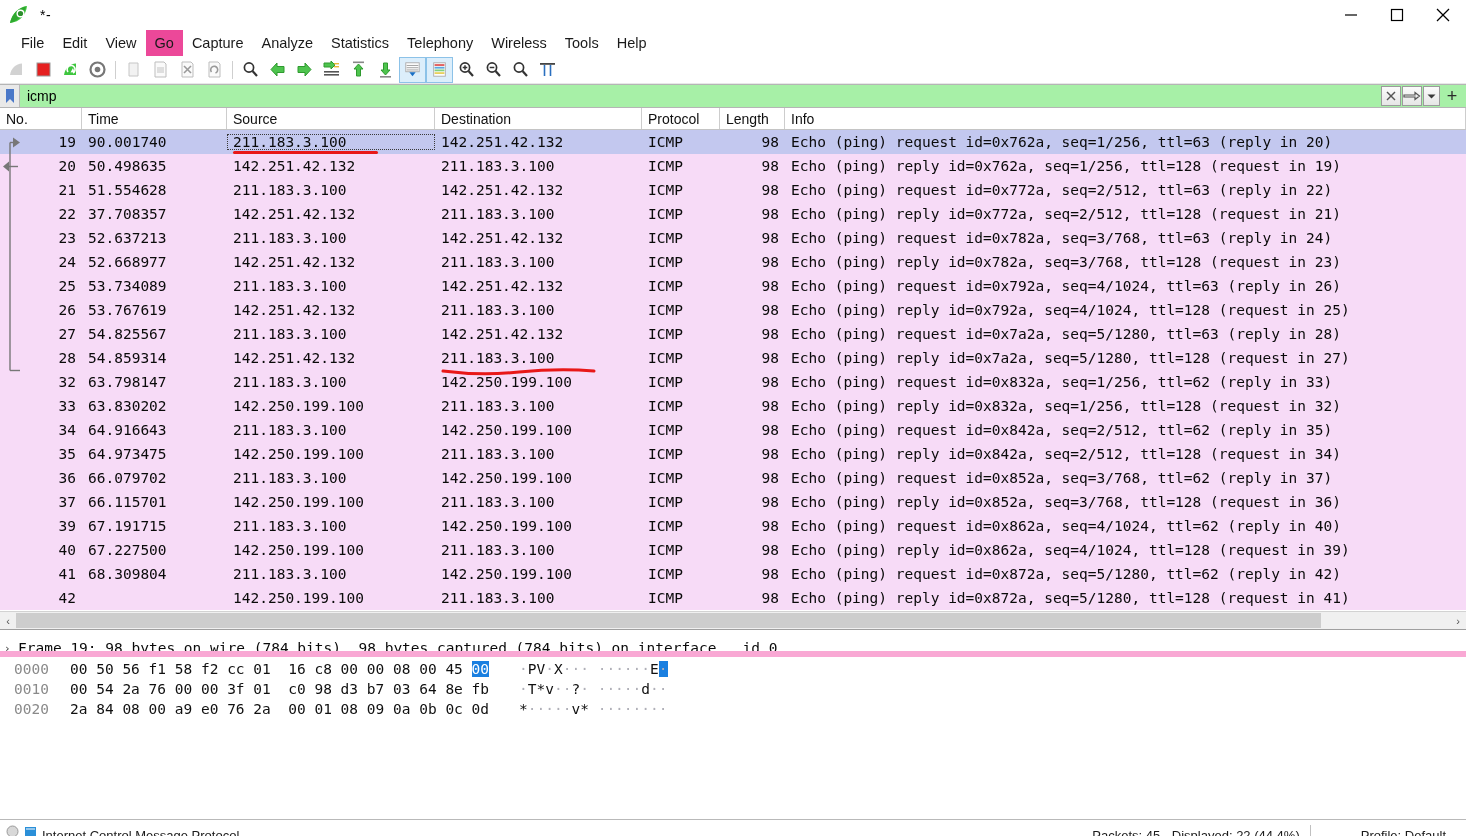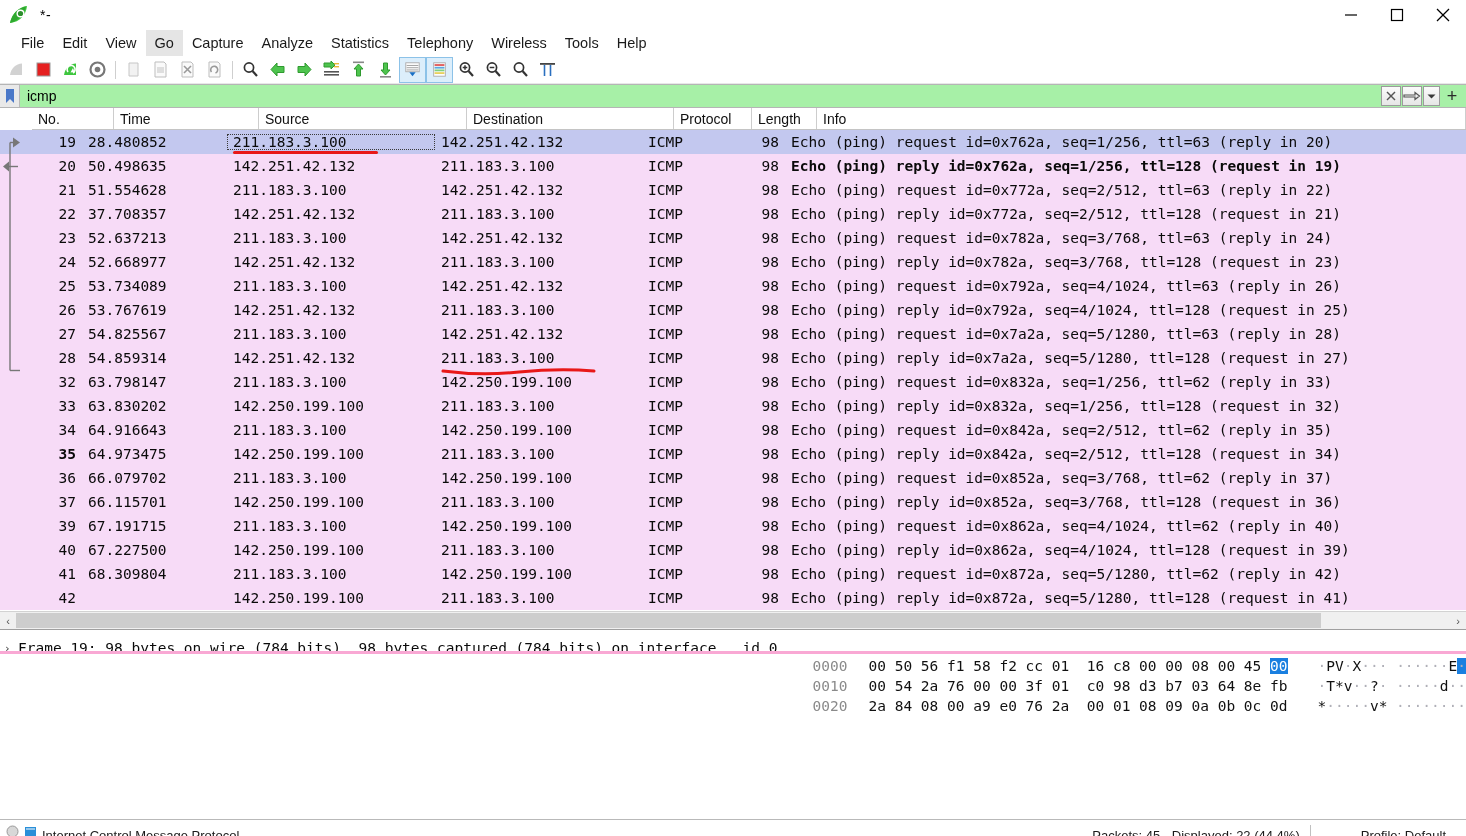--- a/index.html
+++ b/index.html
@@ -47,21 +47,21 @@
     padding-left: 12px;
     font-size: 14.5px;
   }
   .menu-item {
     padding: 0 9px;
     display: flex; align-items: center;
     color: #1a1a1a;
     white-space: nowrap;
   }
   .menu-item.active {
-    background: #e5e5e5;
+    background: #ec4899;
   }
 
   
   .toolbar {
     height: 28px; min-height: 28px;
     display: flex; align-items: center;
     background: #ffffff;
     padding-left: 3px;
     border-bottom: 1px solid #e8e8e8;
   }
@@ -120,21 +120,20 @@
     overflow: hidden;
     position: relative;
   }
   .plist-head {
     height: 22px; min-height: 22px;
     display: flex;
     background: #ffffff;
     border-bottom: 1px solid #c4c4c4;
     font-size: 14px;
     color: #101010;
-    margin-left: 32px;
   }
   .plist-head .hc {
     display: flex; align-items: center;
     padding-left: 6px;
     border-right: 1px solid #cdcdcd;
     font-family: "Liberation Sans", sans-serif;
     white-space: nowrap; overflow: hidden;
   }
   .plist-body {
     flex: 1 1 auto;
@@ -220,25 +219,24 @@
     white-space: nowrap;
     position: relative;
     top: 7px;
   }
   .twisty { width: 14px; color: #333; font-size: 11px; }
 
   
   .hex-pane {
     flex: 1 1 auto;
     background: #ffffff;
-    border-top: 3px solid #f9a8d4;
+    border-top: 6px solid #f9a8d4;
     display: flex; flex-direction: column;
     overflow: hidden;
     position: relative;
-    align-items: flex-end;
   }
   .hex-rows { padding-top: 2px; }
   .hex-row {
     display: flex;
     font-family: "DejaVu Sans Mono", monospace;
     font-size: 14.5px;
     height: 20px; align-items: center;
     white-space: pre;
   }
   .hex-off { color: #8a8a8a; padding-left: 14px; width: 62px; }
@@ -490,35 +488,35 @@
       <div class="hc" style="width:208px">Source</div>
       <div class="hc" style="width:207px">Destination</div>
       <div class="hc" style="width:78px">Protocol</div>
       <div class="hc" style="width:65px">Length</div>
       <div class="hc" style="flex:1">Info</div>
     </div>
 
     <div class="plist-body" id="plist-body">
         <div class="prow sel">
           <div class="cell c-no" style="width: 82px;">19</div>
-          <div class="cell c-time" style="width: 145px;">28.480852</div>
+          <div class="cell c-time" style="width: 145px;">90.001740</div>
           <div class="cell focusbox" style="width: 208px;">211.183.3.100</div>
           <div class="cell " style="width: 207px;">142.251.42.132</div>
           <div class="cell " style="width: 78px;">ICMP</div>
           <div class="cell c-len" style="width: 65px;">98</div>
           <div class="cell c-info" style="flex: 1 1 0%;">Echo (ping) request  id=0x762a, seq=1/256, ttl=63 (reply in 20)</div>
         </div>
         <div class="prow icmp">
           <div class="cell c-no" style="width: 82px;">20</div>
           <div class="cell c-time" style="width: 145px;">50.498635</div>
           <div class="cell " style="width: 208px;">142.251.42.132</div>
           <div class="cell " style="width: 207px;">211.183.3.100</div>
           <div class="cell " style="width: 78px;">ICMP</div>
           <div class="cell c-len" style="width: 65px;">98</div>
-          <div class="cell c-info" style="flex: 1 1 0%; font-weight: bold;">Echo (ping) reply    id=0x762a, seq=1/256, ttl=128 (request in 19)</div>
+          <div class="cell c-info" style="flex: 1 1 0%;">Echo (ping) reply    id=0x762a, seq=1/256, ttl=128 (request in 19)</div>
         </div>
         <div class="prow icmp">
           <div class="cell c-no" style="width: 82px;">21</div>
           <div class="cell c-time" style="width: 145px;">51.554628</div>
           <div class="cell " style="width: 208px;">211.183.3.100</div>
           <div class="cell " style="width: 207px;">142.251.42.132</div>
           <div class="cell " style="width: 78px;">ICMP</div>
           <div class="cell c-len" style="width: 65px;">98</div>
           <div class="cell c-info" style="flex: 1 1 0%;">Echo (ping) request  id=0x772a, seq=2/512, ttl=63 (reply in 22)</div>
         </div>
@@ -606,21 +604,21 @@
         <div class="prow icmp">
           <div class="cell c-no" style="width: 82px;">34</div>
           <div class="cell c-time" style="width: 145px;">64.916643</div>
           <div class="cell " style="width: 208px;">211.183.3.100</div>
           <div class="cell " style="width: 207px;">142.250.199.100</div>
           <div class="cell " style="width: 78px;">ICMP</div>
           <div class="cell c-len" style="width: 65px;">98</div>
           <div class="cell c-info" style="flex: 1 1 0%;">Echo (ping) request  id=0x842a, seq=2/512, ttl=62 (reply in 35)</div>
         </div>
         <div class="prow icmp">
-          <div class="cell c-no" style="width: 82px; font-weight: bold;">35</div>
+          <div class="cell c-no" style="width: 82px;">35</div>
           <div class="cell c-time" style="width: 145px;">64.973475</div>
           <div class="cell " style="width: 208px;">142.250.199.100</div>
           <div class="cell " style="width: 207px;">211.183.3.100</div>
           <div class="cell " style="width: 78px;">ICMP</div>
           <div class="cell c-len" style="width: 65px;">98</div>
           <div class="cell c-info" style="flex: 1 1 0%;">Echo (ping) reply    id=0x842a, seq=2/512, ttl=128 (request in 34)</div>
         </div>
         <div class="prow icmp">
           <div class="cell c-no" style="width: 82px;">36</div>
           <div class="cell c-time" style="width: 145px;">66.079702</div>

